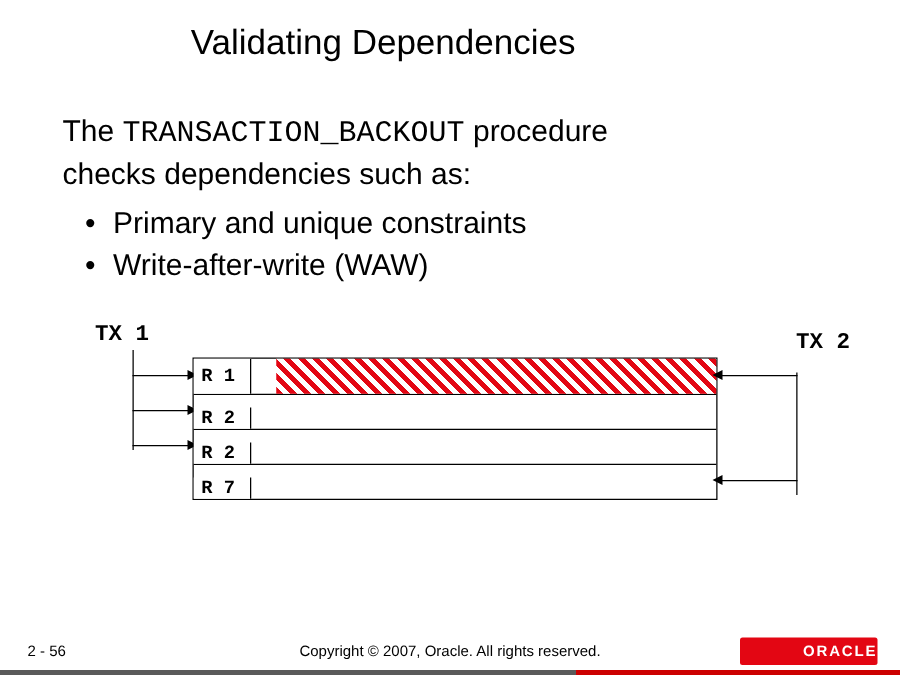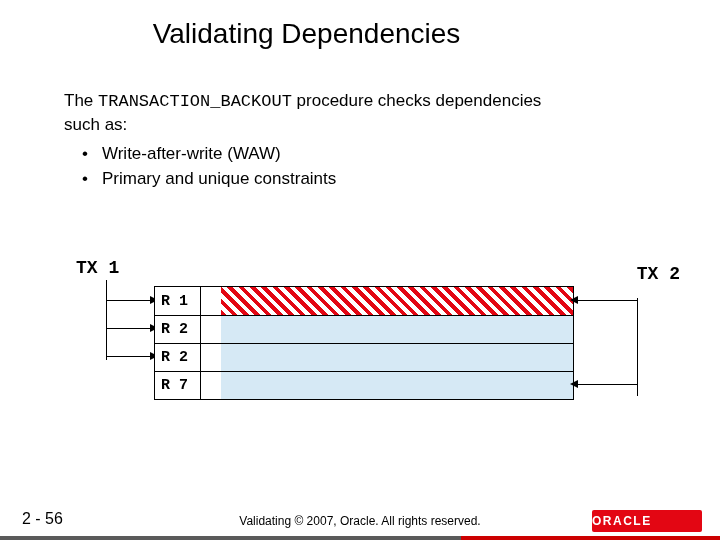--- a/index.html
+++ b/index.html
@@ -1,31 +1,31 @@
 <!DOCTYPE html>
 <html><head>
 <meta charset="utf-8">
 <style>
   * { box-sizing: border-box; margin: 0; padding: 0; }
   html, body { width: 720px; height: 540px; font-family: Arial, Helvetica, sans-serif; background: #fff; color: #000; }
   .slide { position: relative; width: 613px; height: 540px; }
   .title { text-align: center; font-size: 28px; padding-top: 18px; font-weight: 400; }
-  .body { padding: 40px 50px 0 64px; font-size: 17px; line-height: 1.35; }
+  .body { padding: 40px 50px 0 50px; font-size: 24px; line-height: 1.35; }
   .body .code { font-family: "Courier New", monospace; }
   .bullets { margin: 6px 0 0 18px; list-style: none; }
   .bullets li::before { content: "•"; margin-right: 14px; }
   .bullets li { margin: 2px 0; }
 
   .diagram { position: absolute; top: 258px; left: 76px; width: 600px; height: 190px; }
   .tx1-label { position: absolute; top: 0; left: 0; font-family: "Courier New", monospace; font-weight: bold; font-size: 18px; }
   .tx2-label { position: absolute; top: 6px; right: -4px; font-family: "Courier New", monospace; font-weight: bold; font-size: 18px; margin-left: 21px; }
 
   .table { position: absolute; top: 28px; left: 78px; width: 420px; border: 1px solid #000; }
   .row { display: flex; height: 28px; gap: 20px; }
-  .row + .row { border-top: 1px solid #000; }
+  .row + .row { border-top: 1px solid #000; align-items: flex-end; }
   .row-label { width: 46px; border-right: 1px solid #000; display: flex; align-items: center; padding-left: 6px; font-family: "Courier New", monospace; font-weight: bold; font-size: 15px; background: #fff; }
   .row-body { flex: 1; position: relative; }
   .hatched { background: repeating-linear-gradient(45deg, #e30613 0 4px, #fff 4px 8px); }
   .blue { background: #d6e9f5; }
 
   
   .hatched .seps { position: absolute; inset: 0; display: flex; }
   .hatched .seps div { flex: 1; border-right: 1px solid rgba(0,0,0,0.0); }
 
   
@@ -45,39 +45,39 @@
   .tx2-conn .vert { position: absolute; right: 0; top: 10px; width: 1px; height: 98px; background: #000; }
   .tx2-conn .h1, .tx2-conn .h2 { position: absolute; right: 0; height: 1px; background: #000; }
   .tx2-conn .h1 { top: 12px; width: 64px; }
   .tx2-conn .h2 { top: 96px; width: 64px; }
   .arrow-l { position: absolute; width: 0; height: 0; border-top: 4px solid transparent; border-bottom: 4px solid transparent; border-right: 8px solid #000; }
   .tx2-conn .a1 { top: 8px; left: -4px; }
   .tx2-conn .a2 { top: 92px; left: -4px; }
 
   .footer { position: absolute; left: 0; bottom: 0; width: 720px; height: 36px; }
   .footer .bar { position: absolute; bottom: 0; left: 0; right: 0; height: 4px; background: linear-gradient(to right, #5a5a5a 0 64%, #c00 64% 100%); }
-  .page-num { position: absolute; left: 22px; bottom: 12px; font-size: 16px; }
+  .page-num { position: absolute; left: 22px; bottom: 12px; font-size: 12px; }
   .copyright { position: absolute; left: 0; right: 0; bottom: 12px; text-align: center; font-size: 12px; }
-  .logo-wrap { position: absolute; right: 18px; bottom: 8px; width: 110px; height: 22px; background: #e30613; border-radius: 2px; display: flex; align-items: center; justify-content: flex-start; }
+  .logo-wrap { position: absolute; right: 18px; bottom: 8px; width: 110px; height: 22px; background: #e30613; border-radius: 2px; display: flex; align-items: center; justify-content: flex-end; }
   .logo-wrap span { color: #fff; font-weight: 700; font-size: 12px; letter-spacing: 1.5px; font-family: Arial, sans-serif; }
 </style>
 </head>
 <body>
 
 <div class="slide">
 
   <h1 class="title">Validating Dependencies</h1>
 
   <div class="body">
     <p>
       <span>The </span><span class="code">TRANSACTION_BACKOUT</span><span> procedure checks dependencies such as:</span>
     </p>
     <ul class="bullets">
+      <li>Primary and unique constraints</li>
       <li>Write-after-write (WAW)</li>
-      <li>Primary and unique constraints</li>
     </ul>
   </div>
 
   <div class="diagram">
     <div class="tx1-label">TX 1</div>
     <div class="tx2-label">TX 2</div>
 
     <div class="tx1-conn">
       <div class="vert"></div>
       <div class="h1"></div>
@@ -121,20 +121,20 @@
       <div class="vert"></div>
       <div class="h1"></div>
         <div class="arrow-l a1"></div>
       <div class="h2"></div>
         <div class="arrow-l a2"></div>
     </div>
   </div>
 
   <div class="footer">
     <div class="page-num">2 - 56</div>
-    <div class="copyright">Validating © 2007, Oracle. All rights reserved.</div>
+    <div class="copyright">Copyright © 2007, Oracle. All rights reserved.</div>
     <div class="logo-wrap">
         <span>ORACLE</span>
       </div>
     <div class="bar"></div>
   </div>
 
 </div>
 
 </body></html>

